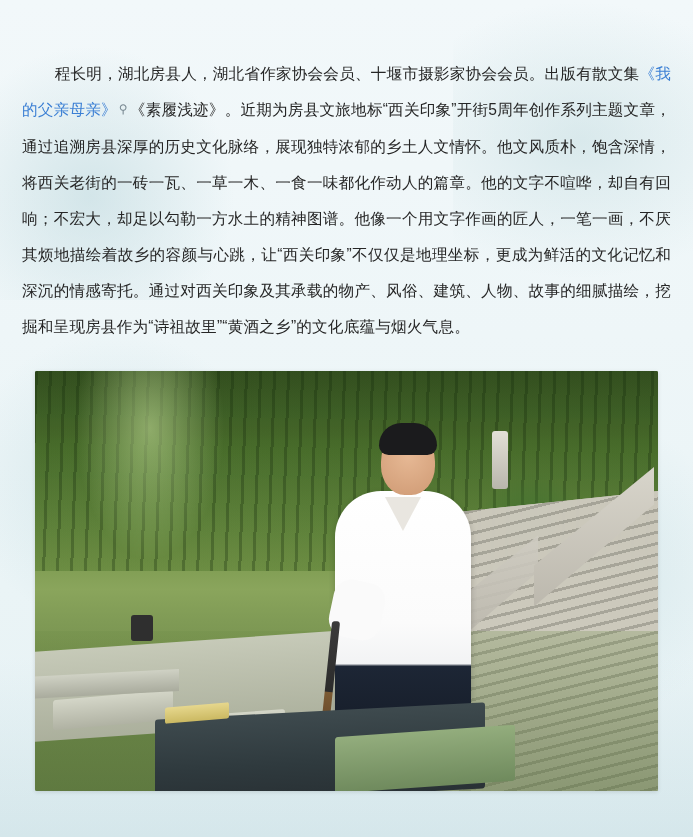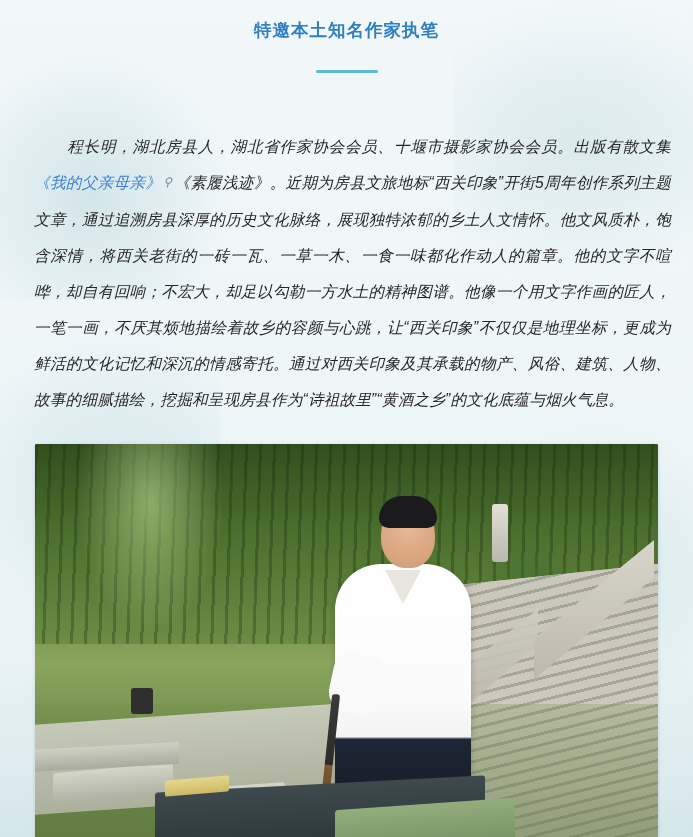--- a/index.html
+++ b/index.html
@@ -67,28 +67,27 @@
   .header-rule {
     margin: 26px auto 0 auto;
     width: 62px;
     height: 3px;
     background: #5fb8d6;
     border-radius: 2px;
   }
 
   .article {
     position: relative;
-    margin: 56px 22px 0 34px;
+    margin: 56px 22px 0 22px;
     font-size: 15.6px;
     line-height: 36px;
     color: #262626;
     text-align: justify;
     text-justify: inter-ideograph;
     letter-spacing: 0.2px;
-    font-style: italic;
   }
   .article .indent {
     display: inline-block;
     width: 2.1em;
   }
   .book-link {
     color: #3b7fd4;
   }
   .search-glyph {
     display: inline-block;
@@ -257,24 +256,20 @@
 </head>
 <body>
 
 <div class="page">
   <div class="wash wash-1"></div>
   <div class="wash wash-2"></div>
   <div class="wash wash-3"></div>
   <div class="wash wash-4"></div>
   <div class="wash wash-5"></div>
 
-  <div class="header">
-    <div class="header-title">特邀本土知名作家执笔</div>
-    <div class="header-rule"></div>
-  </div>
 
   <div class="article">
     <span class="indent"></span><span>程长明，湖北房县人，湖北省作家协会会员、十堰市摄影家协会会员。出版有散文集</span><span class="book-link">《我的父亲母亲》</span><span class="search-glyph">⚲</span><span>《素履浅迹》</span><span>。近期为房县文旅地标“西关印象”开街5周年创作系列主题文章，通过追溯房县深厚的历史文化脉络，展现独特浓郁的乡土人文情怀。他文风质朴，饱含深情，将西关老街的一砖一瓦、一草一木、一食一味都化作动人的篇章。他的文字不喧哗，却自有回响；不宏大，却足以勾勒一方水土的精神图谱。他像一个用文字作画的匠人，一笔一画，不厌其烦地描绘着故乡的容颜与心跳，让“西关印象”不仅仅是地理坐标，更成为鲜活的文化记忆和深沉的情感寄托。通过对西关印象及其承载的物产、风俗、建筑、人物、故事的细腻描绘，挖掘和呈现房县作为“诗祖故里”“黄酒之乡”的文化底蕴与烟火气息。</span>
   </div>
 
   <div class="figure">
     <div class="photo">
       <div class="tree-band"></div>
       <div class="tree-light"></div>
       <div class="palm"></div>

